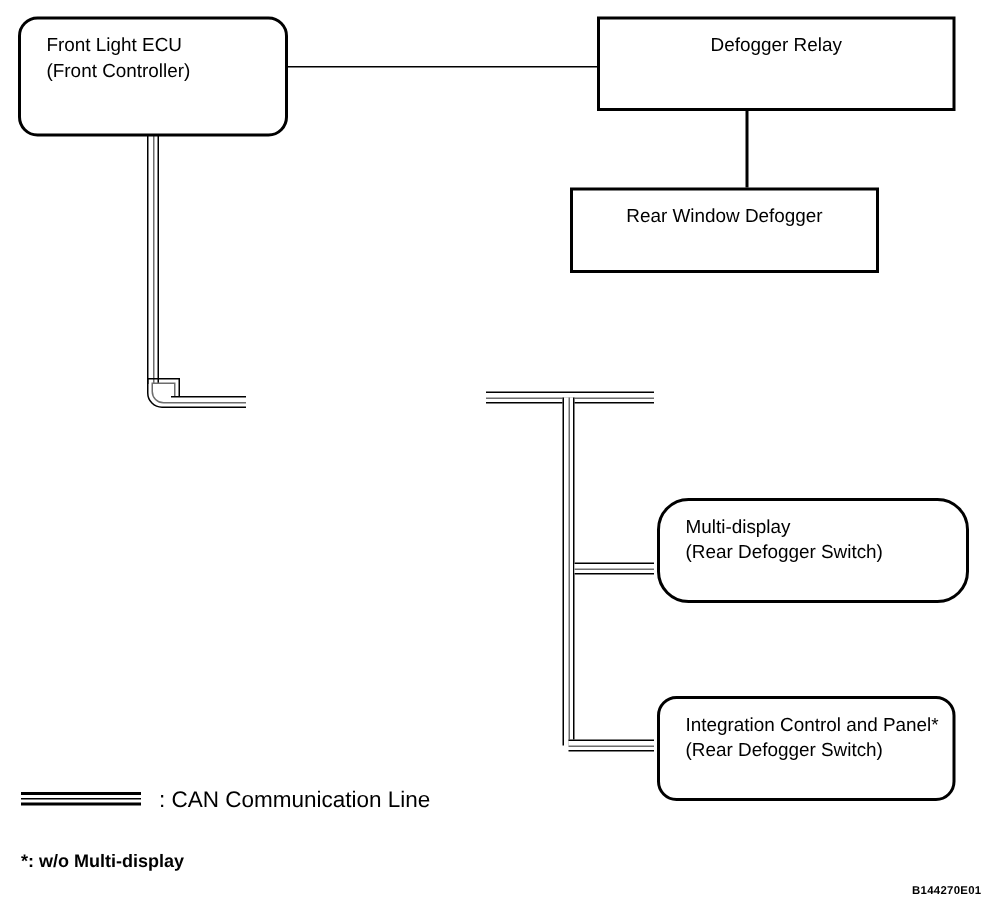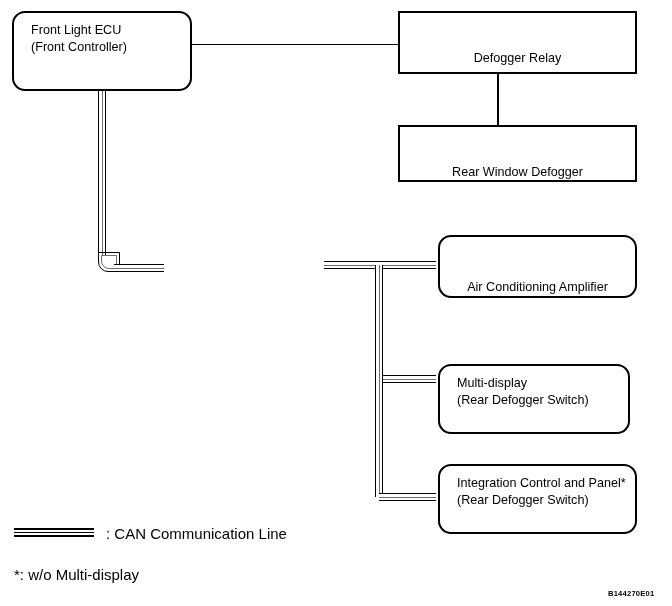--- a/index.html
+++ b/index.html
@@ -29,21 +29,21 @@
 
   .node .label{
     position:absolute;
     left:0; right:0;
     top:9px;
     font-size:12.6px;
     line-height:16.5px;
     color:#000;
     white-space:pre;
   }
-  .node.center .label{ text-align:center;margin-top:28px; }
+  .node.center .label{ text-align:center; }
   .node.left   .label{ text-align:left; padding-left:17px; }
 
   
   .wire{ position:absolute; background:#000; z-index:3; }
   .wire.h{ height:1.7px; }
   .wire.v{ width:1.7px; }
 
   
   .can{ position:absolute; z-index:4; }
   .can.h{
@@ -112,24 +112,25 @@
   }
   .legend-text{
     position:absolute;
     font-size:15px;
     line-height:15px;
     color:#000;
     white-space:pre;
   }
   .footnote{
     position:absolute;
-    font-size:15px;
+    font-size:12px;
     line-height:15px;
     color:#000;
     white-space:pre;
+    font-weight:bold;
   }
   .figcode{
     position:absolute;
     font-size:7.6px;
     letter-spacing:.2px;
     color:#000;
     font-weight:bold;
     white-space:pre;
   }
 </style>
@@ -164,30 +165,27 @@
 
   <div class="node rounded left" style="left:12px; top:11px; width:180px; height:80px;">
     <div class="label">Front Light ECU
 (Front Controller)</div>
   </div>
 
   <div class="node square center" style="left:398px; top:11px; width:239px; height:63px;">
     <div class="label">Defogger Relay</div>
   </div>
 
-  <div class="node square center" style="left:398px; top:125px; width:239px; height:57px;">
+  <div class="node square center" style="left:380px; top:125px; width:206px; height:57px;">
     <div class="label">Rear Window Defogger</div>
   </div>
 
 
-  <div class="node rounded center" style="left:438px; top:235px; width:199px; height:63px;">
-    <div class="label" style="top:14px;">Air Conditioning Amplifier</div>
-  </div>
-
-  <div class="node rounded left" style="left:438px; top:364px; width:192px; height:70px;">
+
+  <div class="node rounded left" style="left:438px; top:332px; width:208px; height:70px;border-radius:21px;">
     <div class="label">Multi-display
 (Rear Defogger Switch)</div>
   </div>
 
   <div class="node rounded left" style="left:438px; top:464px; width:199px; height:70px;padding-left:31px;">
     <div class="label">Integration Control and Panel*
 (Rear Defogger Switch)</div>
   </div>
 
   <div class="legend" style="left:0; top:0;">

